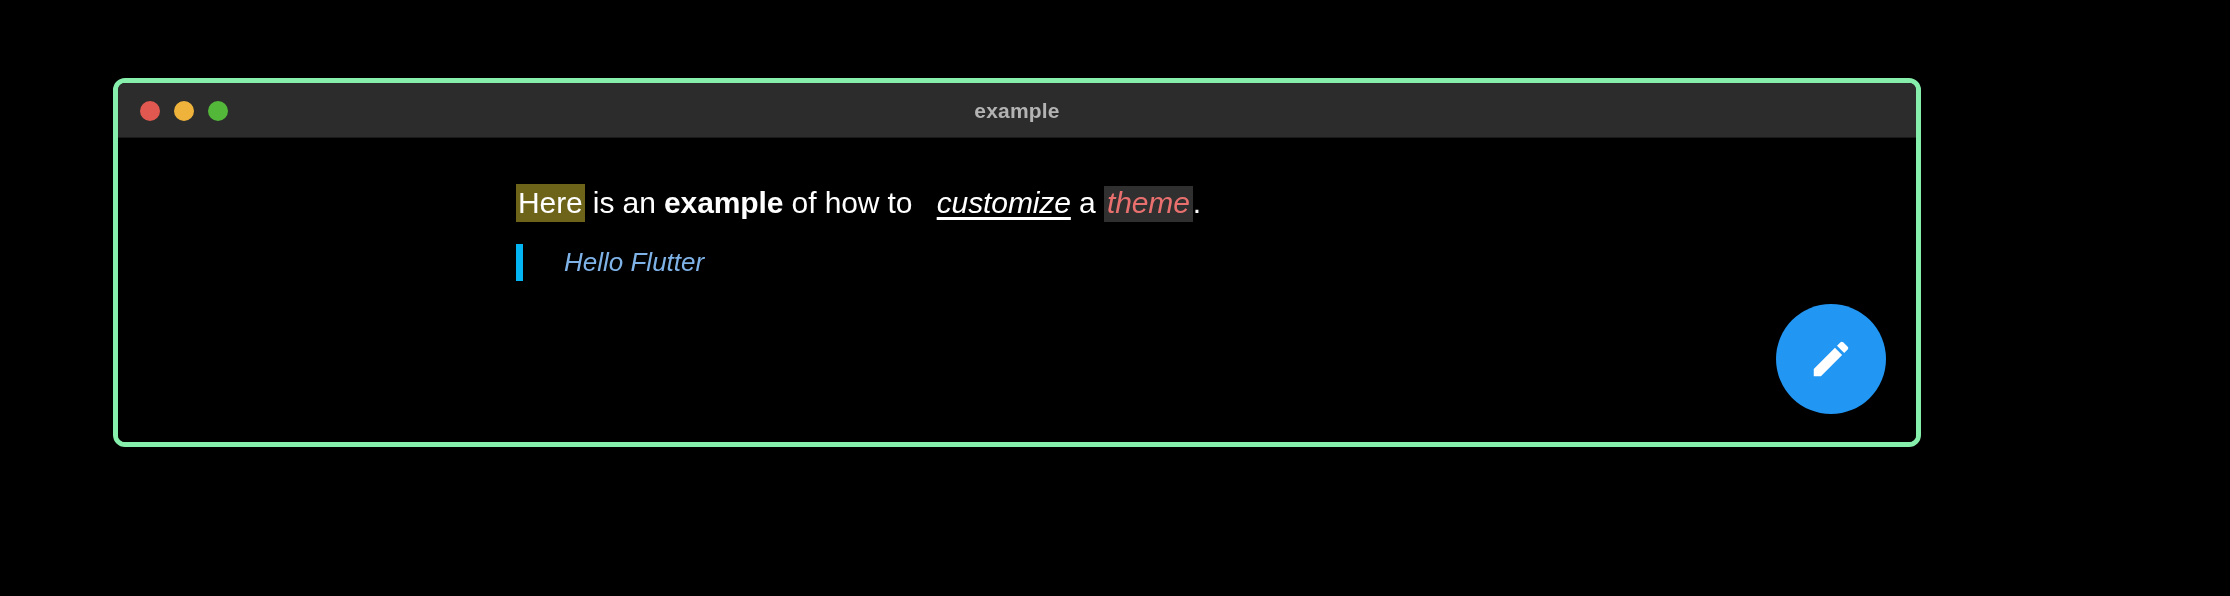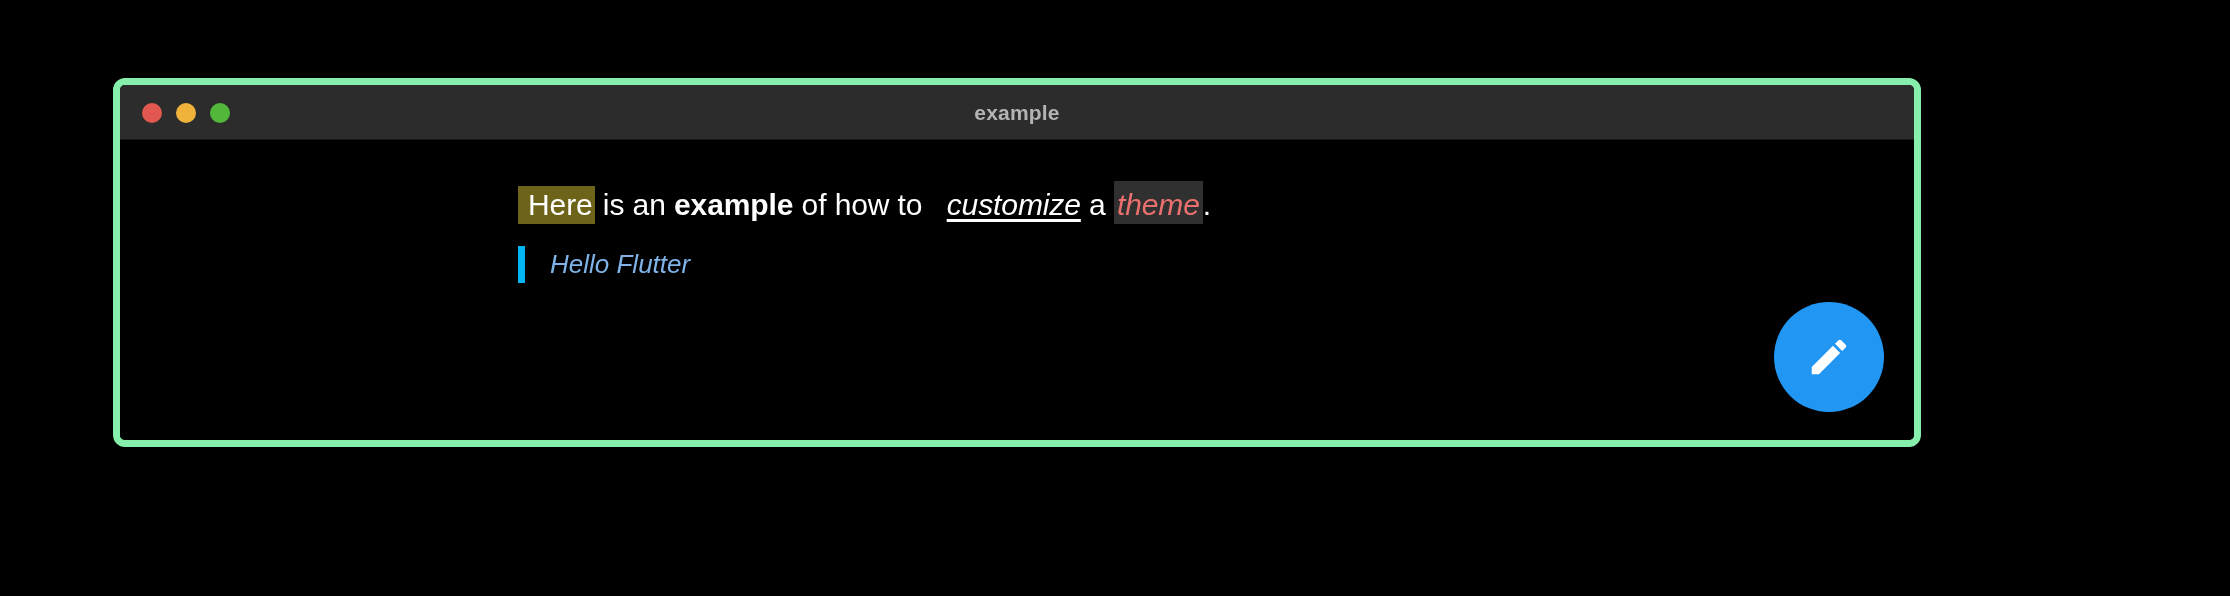--- a/index.html
+++ b/index.html
@@ -17,21 +17,21 @@
 
   
   .window {
     position: absolute;
     left: 113px;
     top: 78px;
     width: 1808px;
     height: 369px;
     border-radius: 12px;
     background: #000000;
-    border: 7px solid #86efac;
+    border: 5px solid #86efac;
     box-sizing: border-box;
     overflow: hidden;
   }
 
   .titlebar {
     position: relative;
     height: 55px;
     background: #2c2c2c;
     border-bottom: 1px solid #1a1a1a;
     display: flex;
@@ -87,44 +87,44 @@
     font-size: 30px;
     line-height: 1.28;
     color: #ffffff;
     white-space: pre;
     letter-spacing: -0.1px;
   }
 
   .seg-highlight {
     background: #6e6419;
     color: #ffffff;
-    padding: 2px 2px 3px 10px;
+    padding: 2px 2px 3px 2px;
   }
   .seg-bold {
     font-weight: bold;
   }
   .seg-italic-underline {
     font-style: italic;
     text-decoration: underline;
     text-underline-offset: 4px;
     margin-left: 16px;
   }
   .seg-theme {
     font-style: italic;
     color: #e9706e;
     background: #303030;
-    padding: 7px 3px 3px 3px;
+    padding: 0 3px 3px 3px;
   }
 
   
   .blockquote {
     margin-top: 22px;
     display: flex;
     align-items: stretch;
-    gap: 0;
+    gap: 16px;
   }
   .quote-bar {
     width: 7px;
     min-height: 37px;
     background: #03b5f2;
     flex: 0 0 auto;
   }
   .quote-text {
     padding-left: 25px;
     color: #7fb3e8;

